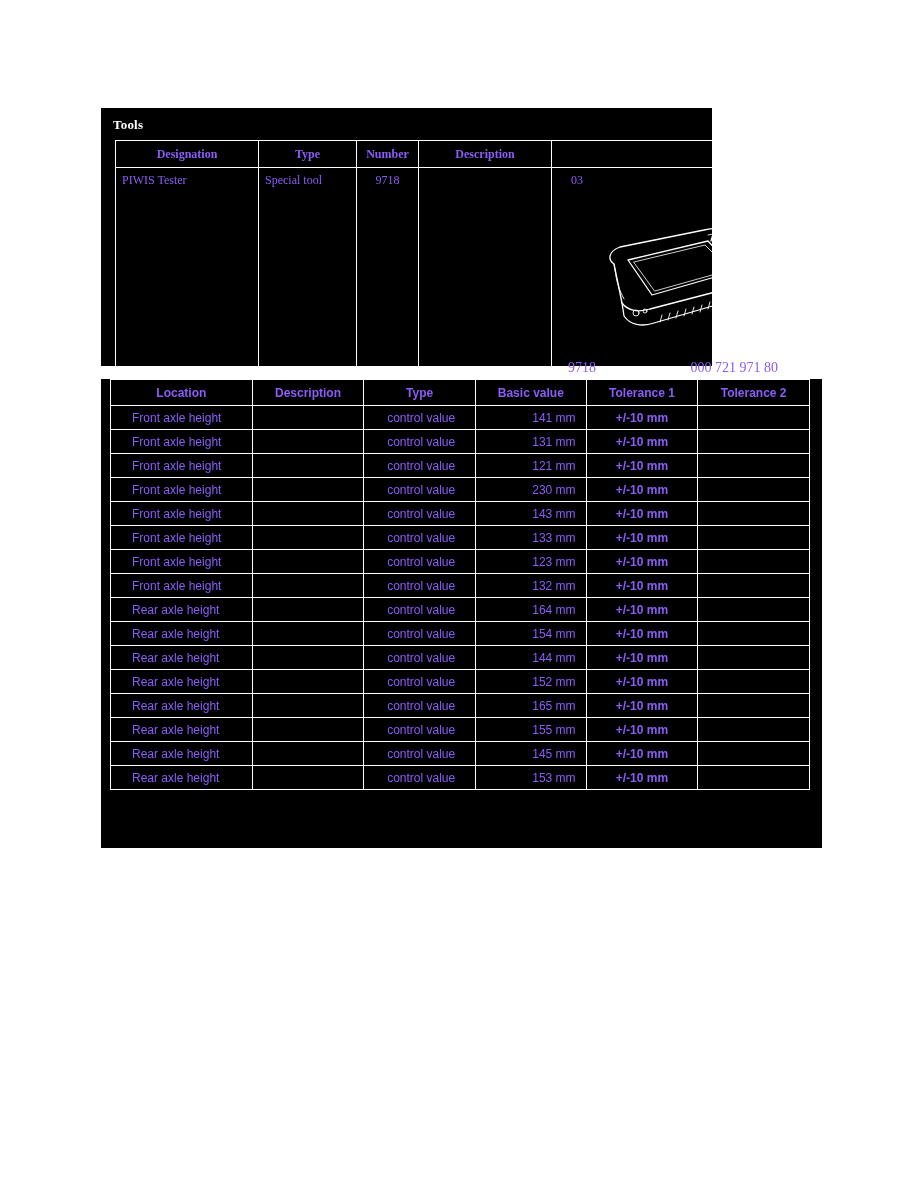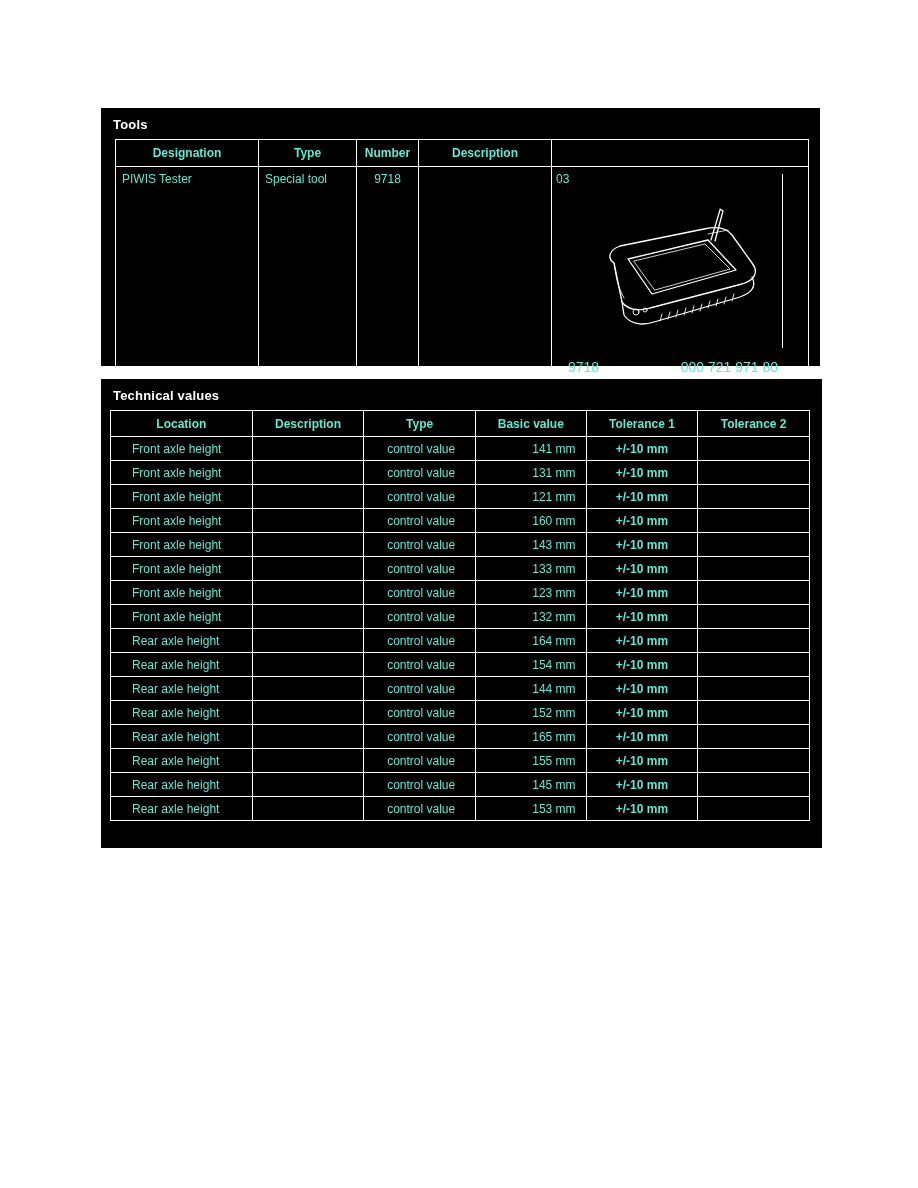--- a/index.html
+++ b/index.html
@@ -8,52 +8,52 @@
     background:#ffffff;
     font-family:"Liberation Sans","DejaVu Sans",sans-serif;
     position:relative;
     -webkit-font-smoothing:antialiased;
   }
   .block{
     position:absolute;
     background:#000000;
     color:#ffffff;
   }
-  #tools-block{left:101px;top:108px;width:719px;height:258px;}
+  #tools-block{left:101px;top:108px;width:611px;height:258px;font-family:Liberation Serif, serif;}
   #tech-block{left:101px;top:379px;width:721px;height:469px;}
   .block-title{
     font-weight:bold;
     font-size:13px;
     padding:9px 0 7px 12px;
     letter-spacing:.2px;
   }
   table{
     border-collapse:collapse;
     table-layout:fixed;
-    color:#5eead4;
+    color:#8b5cf6;
     font-size:12px;
   }
   th,td{
     border:1px solid #ffffff;
     overflow:hidden;
     white-space:nowrap;
   }
   th{font-weight:bold;text-align:center;font-size:12px;}
 
   
   #tools-table{margin-left:14px;width:693px;}
   #tools-table th{height:24px;}
   #tools-table td{
     vertical-align:top;
     height:187px;
     padding:5px 6px 21px 6px;
   }
   #tools-table td.c-number{text-align:center;}
   #tools-table td.c-figure{padding:0;position:relative;}
-  .fig-top-label{position:absolute;top:5px;left:4px;font-size:12px;}
+  .fig-top-label{position:absolute;top:5px;left:19px;font-size:12px;}
   .fig-rule{position:absolute;right:25px;top:7px;bottom:32px;width:1px;background:#ffffff;}
   .fig-bottom{
     position:absolute;left:16px;right:30px;bottom:5px;
     display:flex;justify-content:space-between;
     font-size:14px;
   }
   .fig-device{position:absolute;left:38px;top:38px;}
   .fig-device svg{display:block;}
 
   
@@ -134,21 +134,20 @@
             <span>9718</span>
             <span>000 721 971 80</span>
           </div>
         </td>
       </tr>
     </tbody>
   </table>
 </div>
 
 <div class="block" id="tech-block">
-  <div class="block-title">Technical values</div>
 
   <table id="tech-table">
     <colgroup>
       <col style="width:137px">
         <col style="width:108px">
         <col style="width:108px">
         <col style="width:107px">
         <col style="width:108px">
         <col style="width:108px">
     </colgroup>
@@ -187,21 +186,21 @@
     <td class="c-type">control value</td>
     <td class="c-basic">121 mm</td>
     <td class="c-tol1">+/-10 mm</td>
     <td class="c-tol2"></td>
   </tr>
 
   <tr>
     <td class="c-location">Front axle height</td>
     <td class="c-description"></td>
     <td class="c-type">control value</td>
-    <td class="c-basic">160 mm</td>
+    <td class="c-basic">230 mm</td>
     <td class="c-tol1">+/-10 mm</td>
     <td class="c-tol2"></td>
   </tr>
 
   <tr>
     <td class="c-location">Front axle height</td>
     <td class="c-description"></td>
     <td class="c-type">control value</td>
     <td class="c-basic">143 mm</td>
     <td class="c-tol1">+/-10 mm</td>

